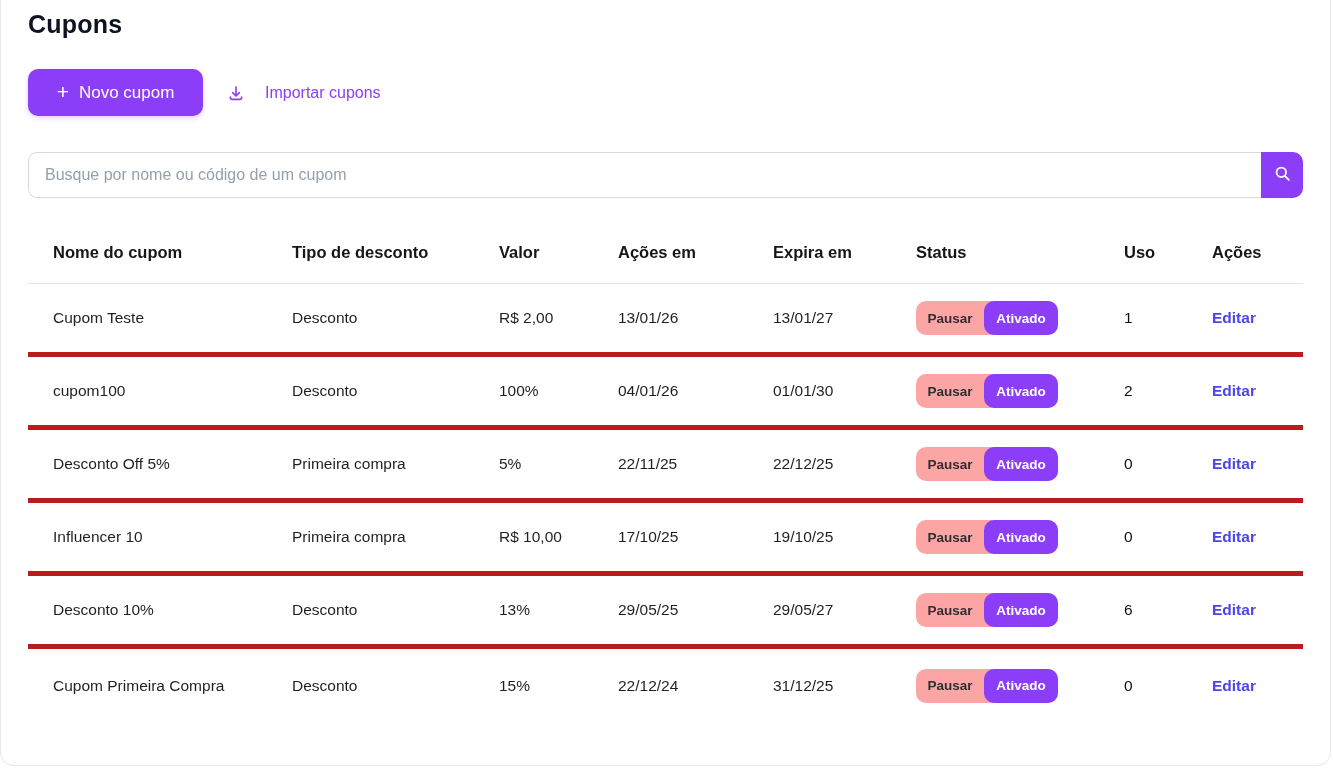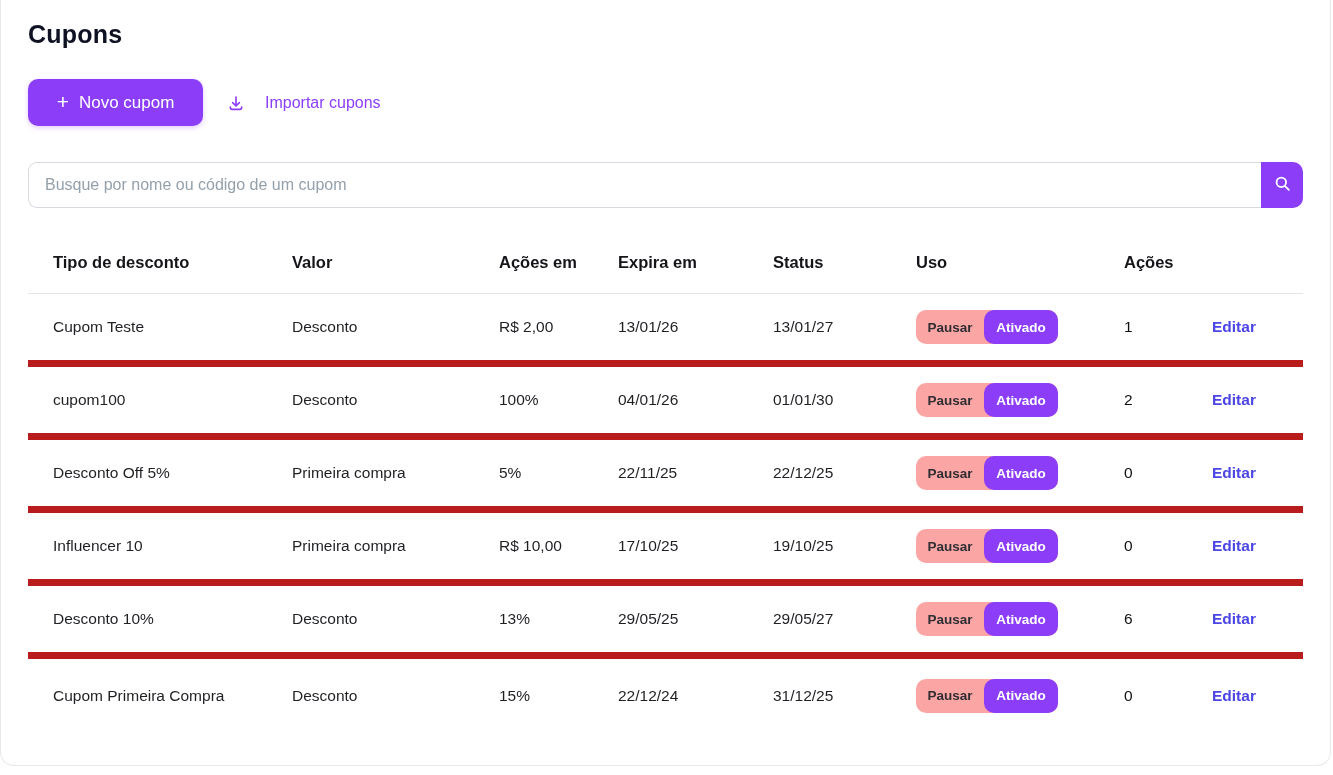--- a/index.html
+++ b/index.html
@@ -16,21 +16,21 @@
     height: 766px;
     background: #ffffff;
     border: 1px solid #e8e8ea;
     border-top: none;
     border-radius: 0 0 14px 14px;
     padding: 0 27px;
     position: relative;
   }
   
   .page-title {
-    padding-top: 20px;
+    padding-top: 10px;
     font-size: 25px;
     font-weight: 800;
     color: #0f1222;
     letter-spacing: 0.2px;
   }
   .actions-row {
     margin-top: 30px;
     display: flex;
     align-items: center;
     gap: 24px;
@@ -111,21 +111,21 @@
     height: 62px;
     border-bottom: 1px solid #e4e4e6;
   }
   .th {
     font-size: 16.5px;
     font-weight: 700;
     color: #15151a;
   }
   .trow {
     height: 73px;
-    border-bottom: 7px solid #b91c1c;
+    border-bottom: 5px solid #b91c1c;
     font-size: 15.5px;
     color: #1f2024;
   }
   .trow:last-child { border-bottom: none; }
   .th:first-child, .td:first-child { padding-left: 25px; }
   
   .toggle {
     display: inline-flex;
     background: #fca5a5;
     border-radius: 10px;
@@ -196,20 +196,21 @@
         <svg width="19" height="19" viewBox="0 0 24 24" fill="none" stroke="#ffffff" stroke-width="2.3" stroke-linecap="round">
           <circle cx="10.5" cy="10.5" r="6"></circle>
           <path d="M15.2 15.2 20 20"></path>
         </svg>
       </span>
     </button>
   </div>
 
   <div class="table">
     <div class="thead-row">
+      <div class="th">Nome do cupom</div>
       <div class="th">Tipo de desconto</div>
       <div class="th">Valor</div>
       <div class="th">Ações em</div>
       <div class="th">Expira em</div>
       <div class="th">Status</div>
       <div class="th">Uso</div>
       <div class="th">Ações</div>
     </div>
     <div>
   <div class="trow">

